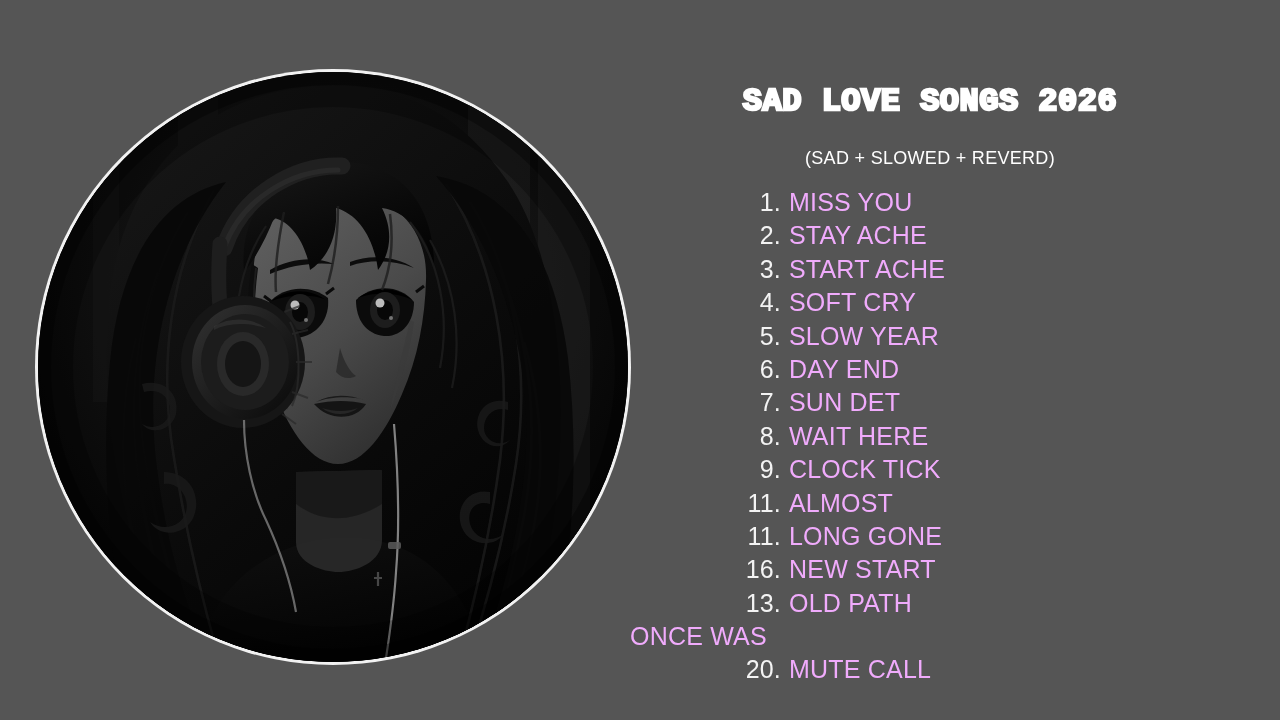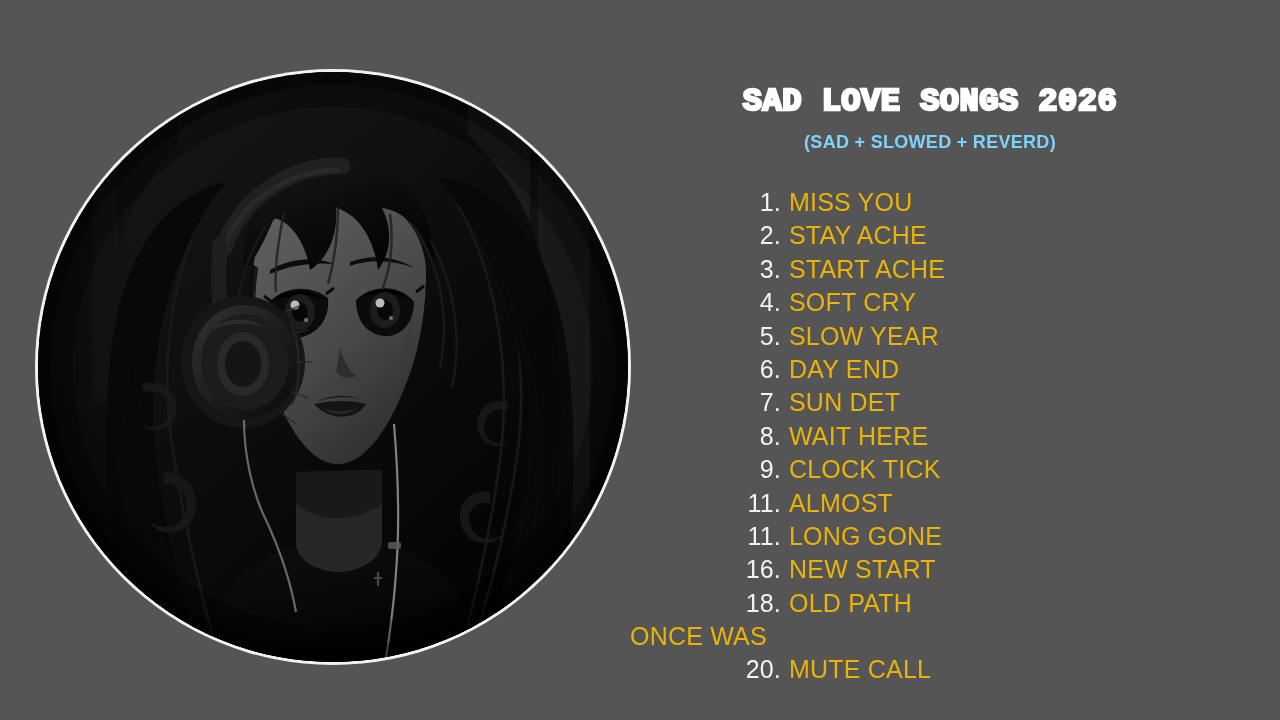--- a/index.html
+++ b/index.html
@@ -64,27 +64,27 @@
     line-height: 1;
     white-space: nowrap;
     
     -webkit-text-stroke: 2.6px #ffffff;
     paint-order: stroke fill;
   }
 
   #subtitle {
     position: absolute;
     left: 0;
-    top: 130px;
+    top: 146px;
     width: 600px;
     text-align: center;
-    color: #7dd3fc;
+    color: #ffffff;
     font-family: "Liberation Sans", sans-serif;
     font-size: 18px;
-    font-weight: bold;
+    font-weight: normal;
     letter-spacing: 0.3px;
     line-height: 1.4;
     white-space: nowrap;
   }
 
   #tracklist {
     position: absolute;
     left: 0;
     top: 186px;
     width: 600px;
@@ -107,21 +107,21 @@
     width: 159px;
     text-align: right;
     padding-right: 8px;
     box-sizing: border-box;
     color: #f3f3f3;
     flex: 0 0 159px;
   }
   .track-title {
     text-align: left;
     white-space: nowrap;
-    color: #eab308;
+    color: #f0abfc;
   }
 </style>
 </head>
 <body>
 
 <div id="stage">
 
   <div id="artwork-wrap">
     <svg id="artwork-svg" viewBox="0 0 590 590" xmlns="http://www.w3.org/2000/svg">
       <defs>
@@ -330,21 +330,21 @@
       </li>
       <li class="track-row">
         <span class="track-num">11.</span>
         <span class="track-title">LONG GONE</span>
       </li>
       <li class="track-row">
         <span class="track-num">16.</span>
         <span class="track-title">NEW START</span>
       </li>
       <li class="track-row">
-        <span class="track-num">18.</span>
+        <span class="track-num">13.</span>
         <span class="track-title">OLD PATH</span>
       </li>
       <li class="track-row">
         <span class="track-title">ONCE WAS</span>
       </li>
       <li class="track-row">
         <span class="track-num">20.</span>
         <span class="track-title">MUTE CALL</span>
       </li>
     </ul>

